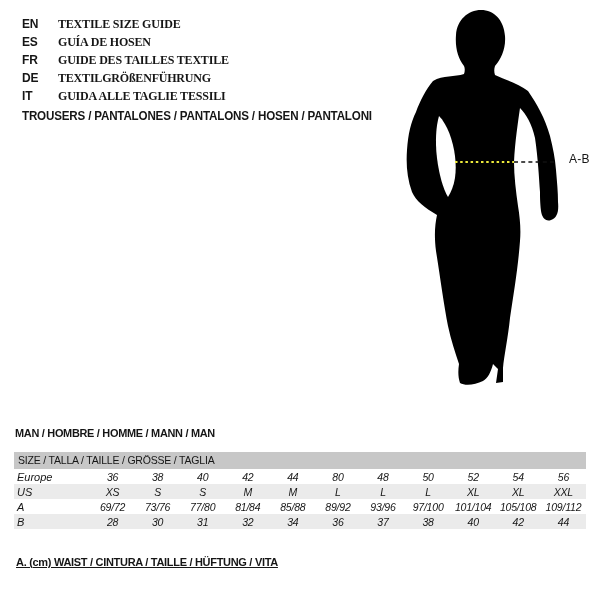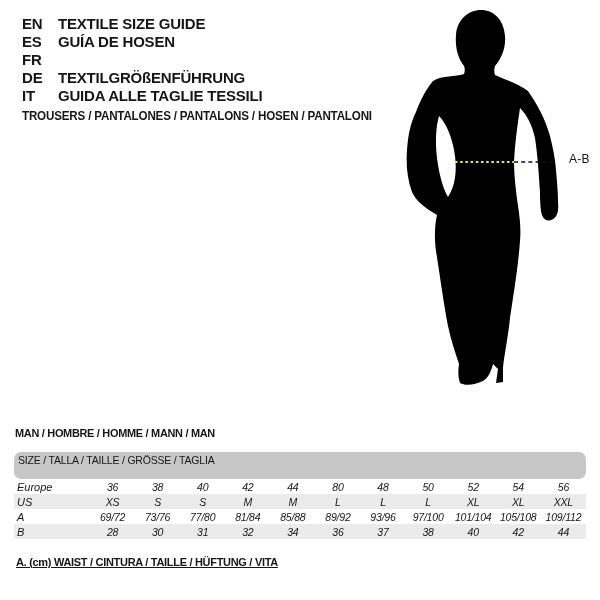--- a/index.html
+++ b/index.html
@@ -2,41 +2,41 @@
 <html><head>
 <meta charset="utf-8">
 <style>
   * { margin:0; padding:0; box-sizing:border-box; }
   html,body { background:#fff; }
   body { font-family:"Liberation Sans", sans-serif; color:#161616; }
   .page { position:relative; width:600px; height:600px; background:#fff; overflow:hidden; }
 
   
   .lang-list { position:absolute; left:22px; top:15px; }
-  .lang-row { display:flex; line-height:18px; font-size:15px; font-weight:bold; letter-spacing:-0.2px; }
+  .lang-row { display:flex; line-height:18px; font-size:12px; font-weight:bold; letter-spacing:-0.2px; }
   .lang-code { width:36px; }
-  .lang-label { white-space:nowrap; }
+  .lang-label { white-space:nowrap;font-family:Liberation Serif, serif; }
 
   
   .garment-heading { position:absolute; left:22px; top:109px; font-size:12.5px; font-weight:bold;
                      letter-spacing:-0.2px; white-space:nowrap; transform:scaleX(.93); transform-origin:0 50%; }
   .gender-heading { position:absolute; left:15px; top:427px; font-size:11.5px; font-weight:bold;
                     letter-spacing:-0.3px; white-space:nowrap; transform:scaleX(.95); transform-origin:0 50%; }
 
   
   .figure-wrap { position:absolute; left:403px; top:6px; width:182px; height:390px; }
   .figure-wrap svg { display:block; width:182px; height:390px; }
   .ab-label { position:absolute; left:569px; top:152px; font-size:12px; letter-spacing:0.2px; }
 
   
   .size-table { position:absolute; left:14px; top:452px; width:572px; border-collapse:collapse;
                 table-layout:fixed; }
   .size-table col.label-col { width:76px; }
   .size-table thead th { background:#c7c7c7; text-align:left; font-weight:normal; font-size:10.5px;
-                         letter-spacing:-0.2px; padding:2px 0 13px 4px;border-radius:7px; }
+                         letter-spacing:-0.2px; padding:2px 0 3px 4px; }
   .size-table tbody tr { height:15px;font-style:italic; }
   .size-table tbody tr:nth-child(even) { background:#ebebeb; }
   .size-table tbody th { text-align:left; font-weight:normal; font-size:11px; padding-left:3px; }
   .size-table td { text-align:center; font-size:10.5px; letter-spacing:-0.2px; padding:0; white-space:nowrap; }
 
   
   .notes { position:absolute; left:16px; top:554px; }
   .note-line { font-size:11px; font-weight:bold; letter-spacing:-0.3px; line-height:17px; white-space:nowrap;text-decoration:underline; }
 </style>
 </head>
@@ -48,20 +48,21 @@
       <div class="lang-row">
         <span class="lang-code">EN</span>
         <span class="lang-label">TEXTILE SIZE GUIDE</span>
       </div>
       <div class="lang-row">
         <span class="lang-code">ES</span>
         <span class="lang-label">GUÍA DE HOSEN</span>
       </div>
       <div class="lang-row">
         <span class="lang-code">FR</span>
+        <span class="lang-label">GUIDE DES TAILLES TEXTILE</span>
       </div>
       <div class="lang-row">
         <span class="lang-code">DE</span>
         <span class="lang-label">TEXTILGRÖßENFÜHRUNG</span>
       </div>
       <div class="lang-row">
         <span class="lang-code">IT</span>
         <span class="lang-label">GUIDA ALLE TAGLIE TESSILI</span>
       </div>
     </div>

